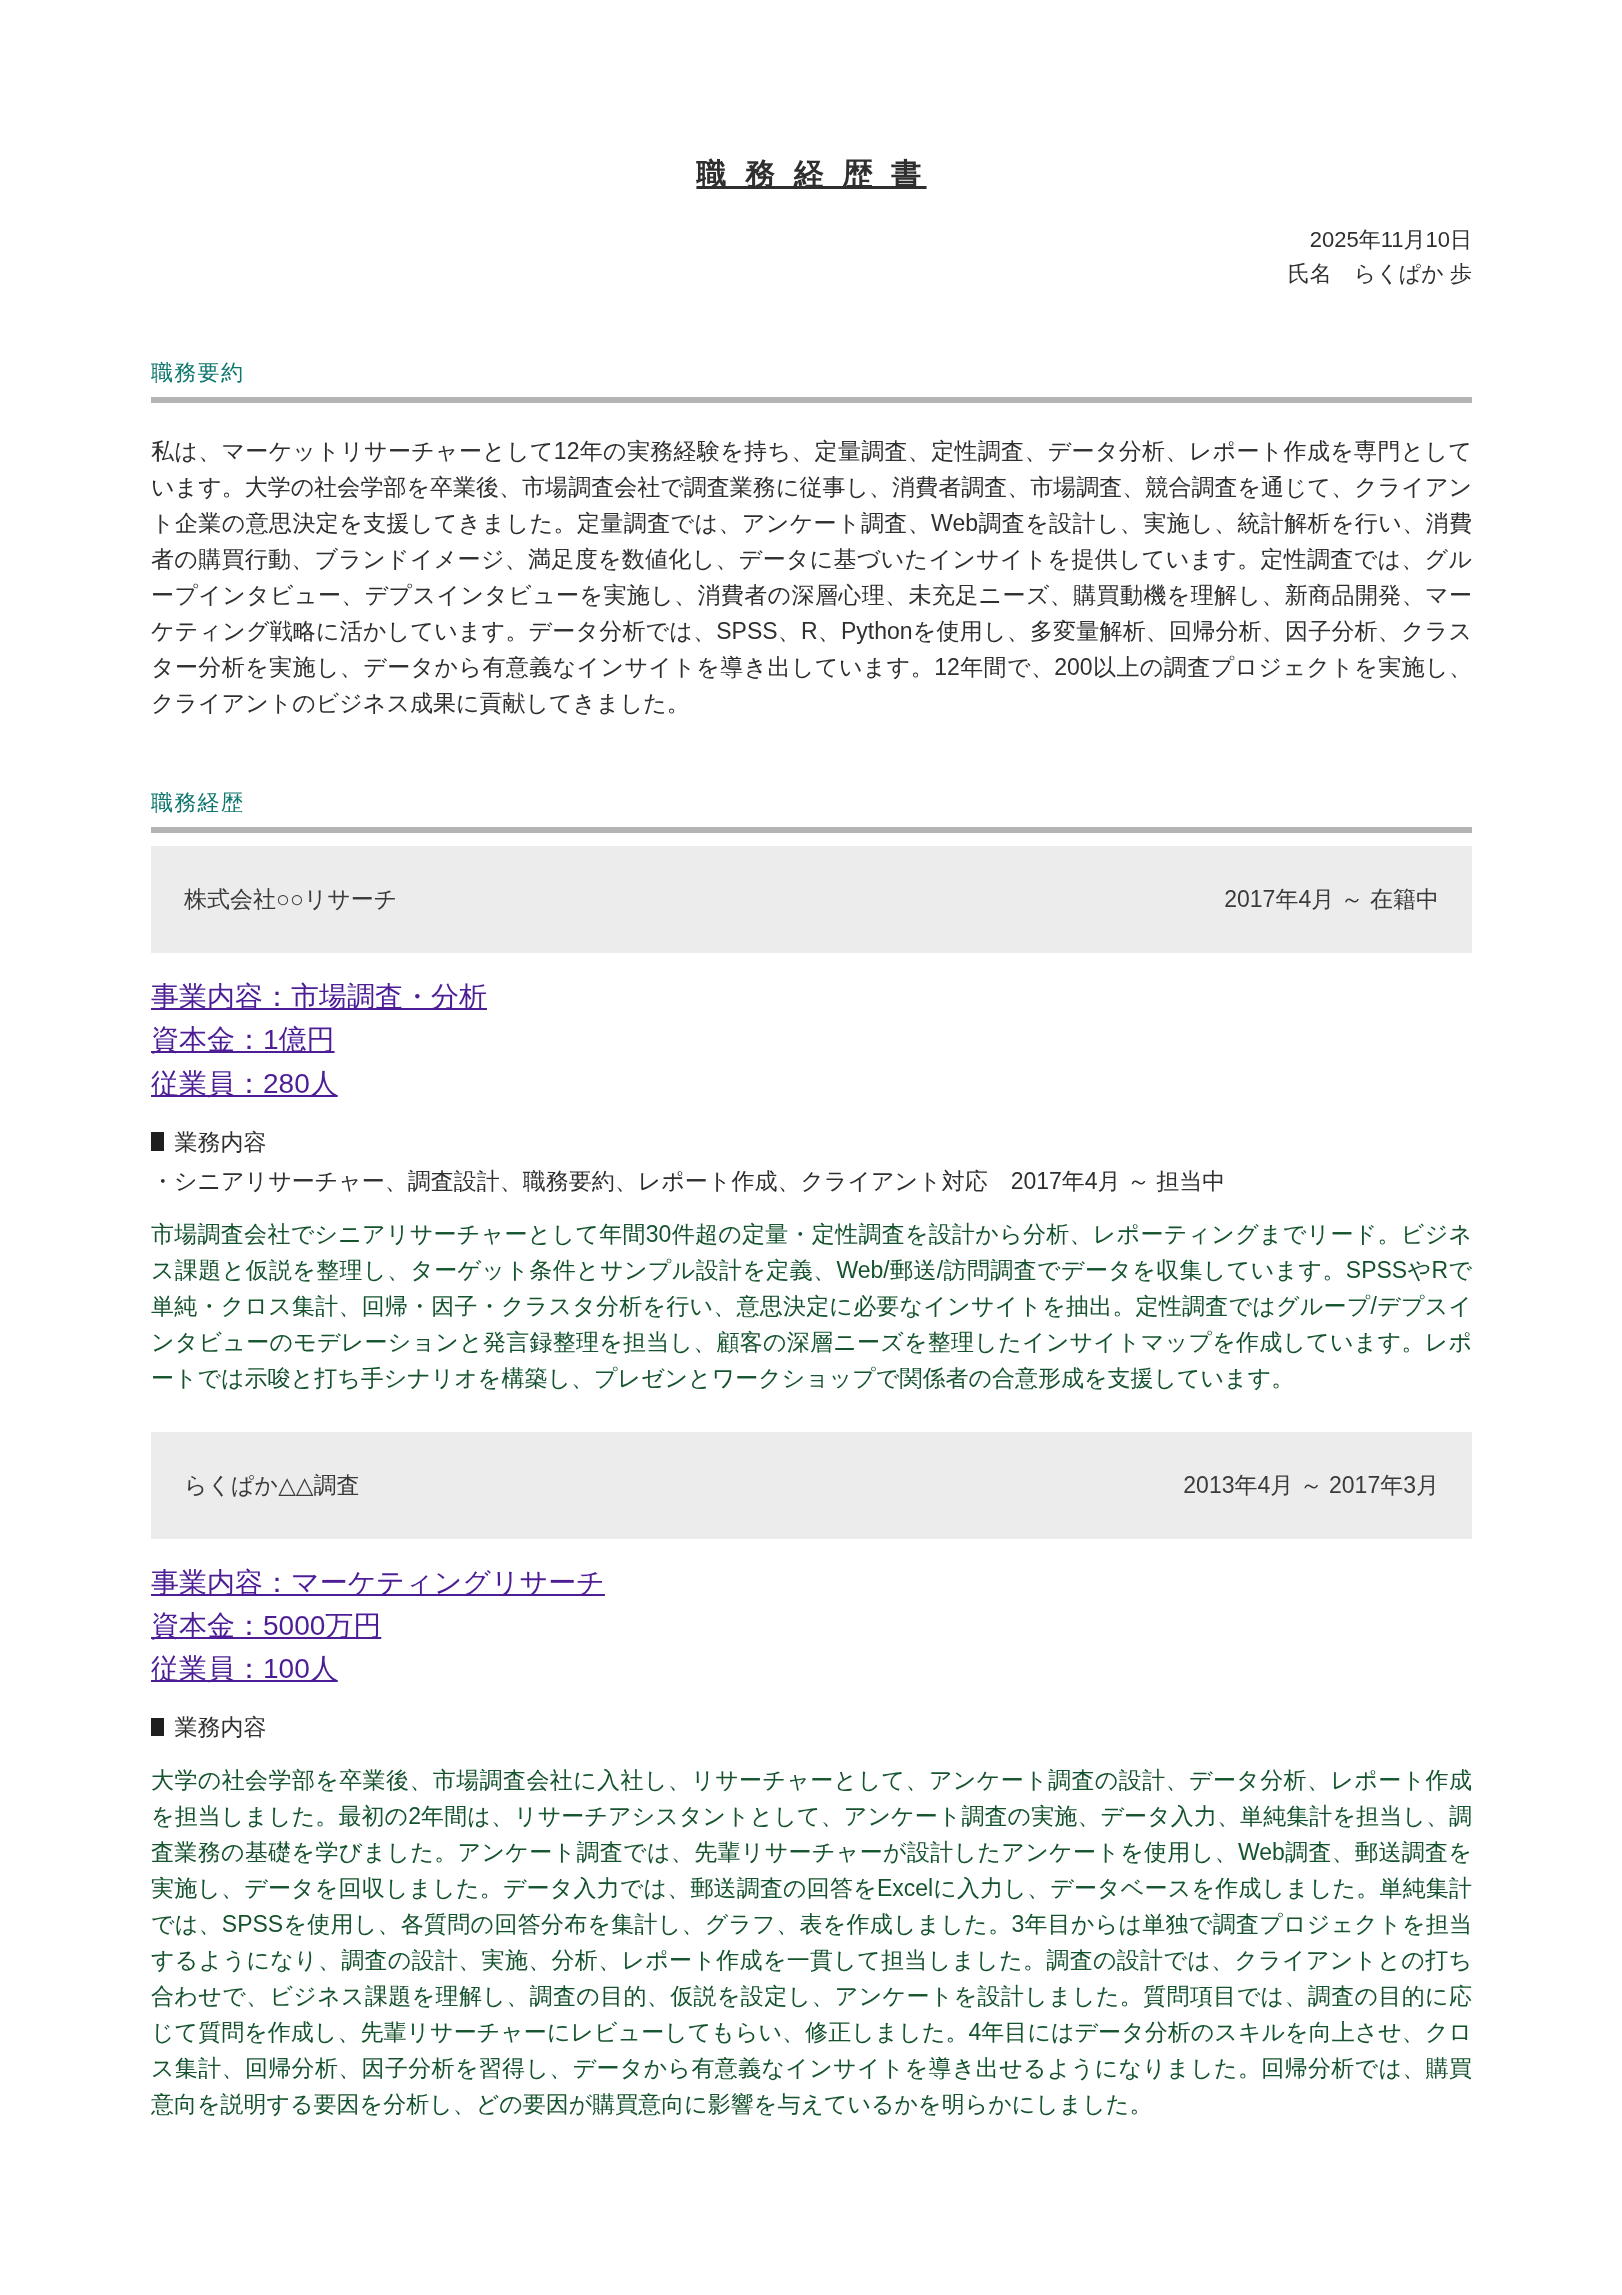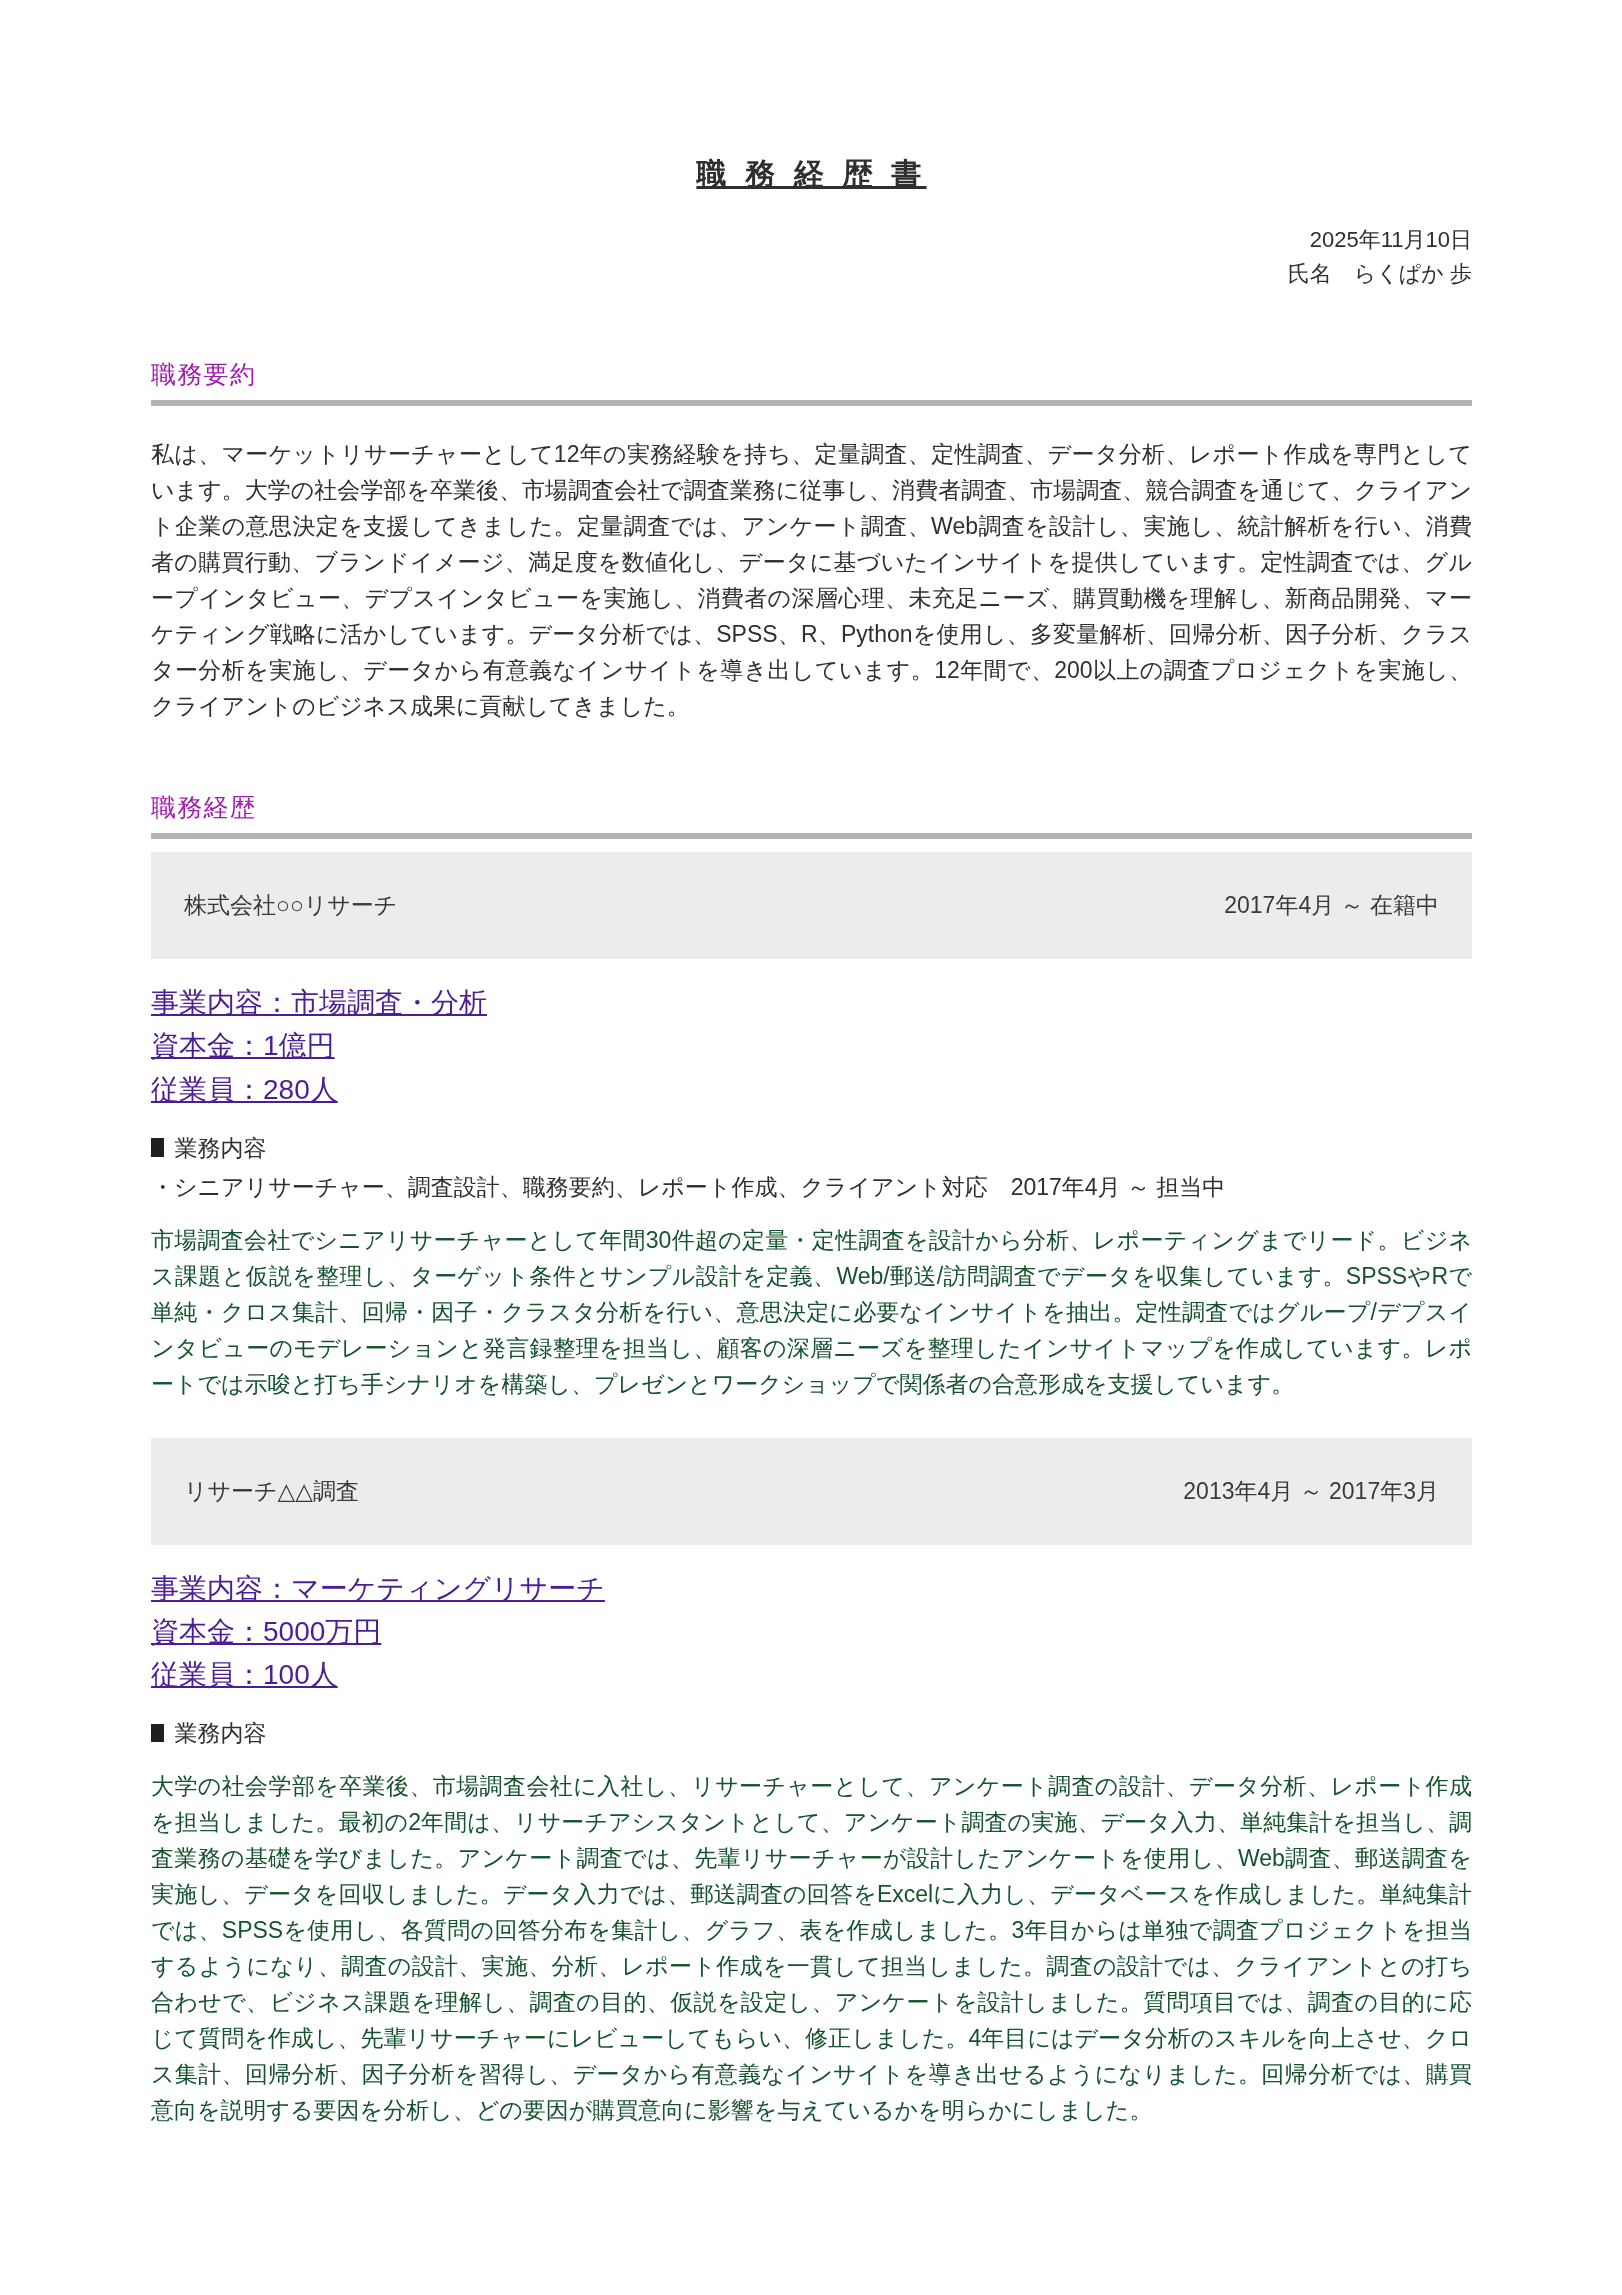--- a/index.html
+++ b/index.html
@@ -26,23 +26,23 @@
   }
   .doc-meta {
     margin-top: 27.5px;
     text-align: right;
     font-size: 22px;
     line-height: 34px;
     color: #2f2f2f;
   }
   .section { margin-top: 67px; }
   .section-heading {
-    font-size: 25px;
+    font-size: 22px;
     font-weight: 500;
-    color: #a21caf;
+    color: #0f766e;
     letter-spacing: 1.3px;
   }
   .section-bar {
     margin-top: 9.2px;
     height: 6.5px;
     background: #b4b4b4;
     width: 100%;
   }
   .summary-body {
     margin-top: 29.4px;
@@ -133,21 +133,21 @@
       <div class="work-label-line">
         <span class="square-icon"></span>
         <span>業務内容</span>
       </div>
       <div class="role-line">・シニアリサーチャー、調査設計、職務要約、レポート作成、クライアント対応　2017年4月 ～ 担当中</div>
       <p class="job-description">市場調査会社でシニアリサーチャーとして年間30件超の定量・定性調査を設計から分析、レポーティングまでリード。ビジネス課題と仮説を整理し、ターゲット条件とサンプル設計を定義、Web/郵送/訪問調査でデータを収集しています。SPSSやRで単純・クロス集計、回帰・因子・クラスタ分析を行い、意思決定に必要なインサイトを抽出。定性調査ではグループ/デプスインタビューのモデレーションと発言録整理を担当し、顧客の深層ニーズを整理したインサイトマップを作成しています。レポートでは示唆と打ち手シナリオを構築し、プレゼンとワークショップで関係者の合意形成を支援しています。</p>
     </div>
 
     <div>
       <div class="job-header second">
-        <span>リサーチ△△調査</span>
+        <span>らくぱか△△調査</span>
         <span>2013年4月 ～ 2017年3月</span>
       </div>
       <div class="job-info-line first">事業内容：マーケティングリサーチ</div>
       <div class="job-info-line">資本金：5000万円</div>
       <div class="job-info-line">従業員：100人</div>
       <div class="work-label-line">
         <span class="square-icon"></span>
         <span>業務内容</span>
       </div>
       <p class="job-description">大学の社会学部を卒業後、市場調査会社に入社し、リサーチャーとして、アンケート調査の設計、データ分析、レポート作成を担当しました。最初の2年間は、リサーチアシスタントとして、アンケート調査の実施、データ入力、単純集計を担当し、調査業務の基礎を学びました。アンケート調査では、先輩リサーチャーが設計したアンケートを使用し、Web調査、郵送調査を実施し、データを回収しました。データ入力では、郵送調査の回答をExcelに入力し、データベースを作成しました。単純集計では、SPSSを使用し、各質問の回答分布を集計し、グラフ、表を作成しました。3年目からは単独で調査プロジェクトを担当するようになり、調査の設計、実施、分析、レポート作成を一貫して担当しました。調査の設計では、クライアントとの打ち合わせで、ビジネス課題を理解し、調査の目的、仮説を設定し、アンケートを設計しました。質問項目では、調査の目的に応じて質問を作成し、先輩リサーチャーにレビューしてもらい、修正しました。4年目にはデータ分析のスキルを向上させ、クロス集計、回帰分析、因子分析を習得し、データから有意義なインサイトを導き出せるようになりました。回帰分析では、購買意向を説明する要因を分析し、どの要因が購買意向に影響を与えているかを明らかにしました。</p>

